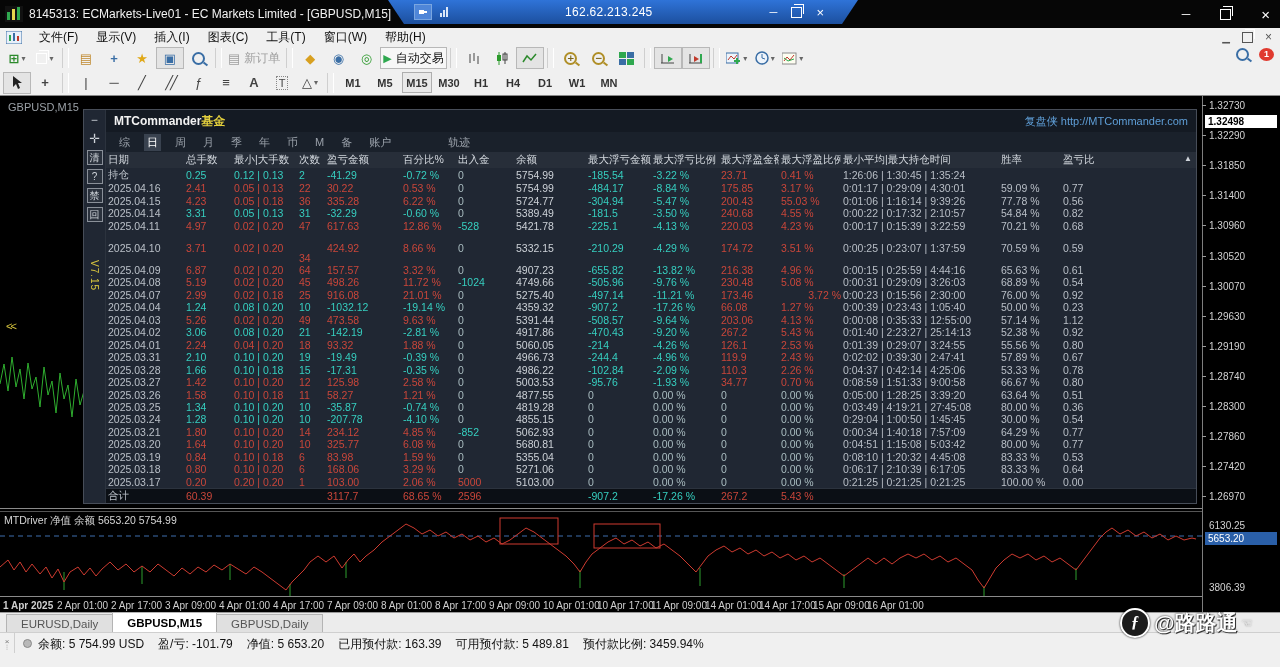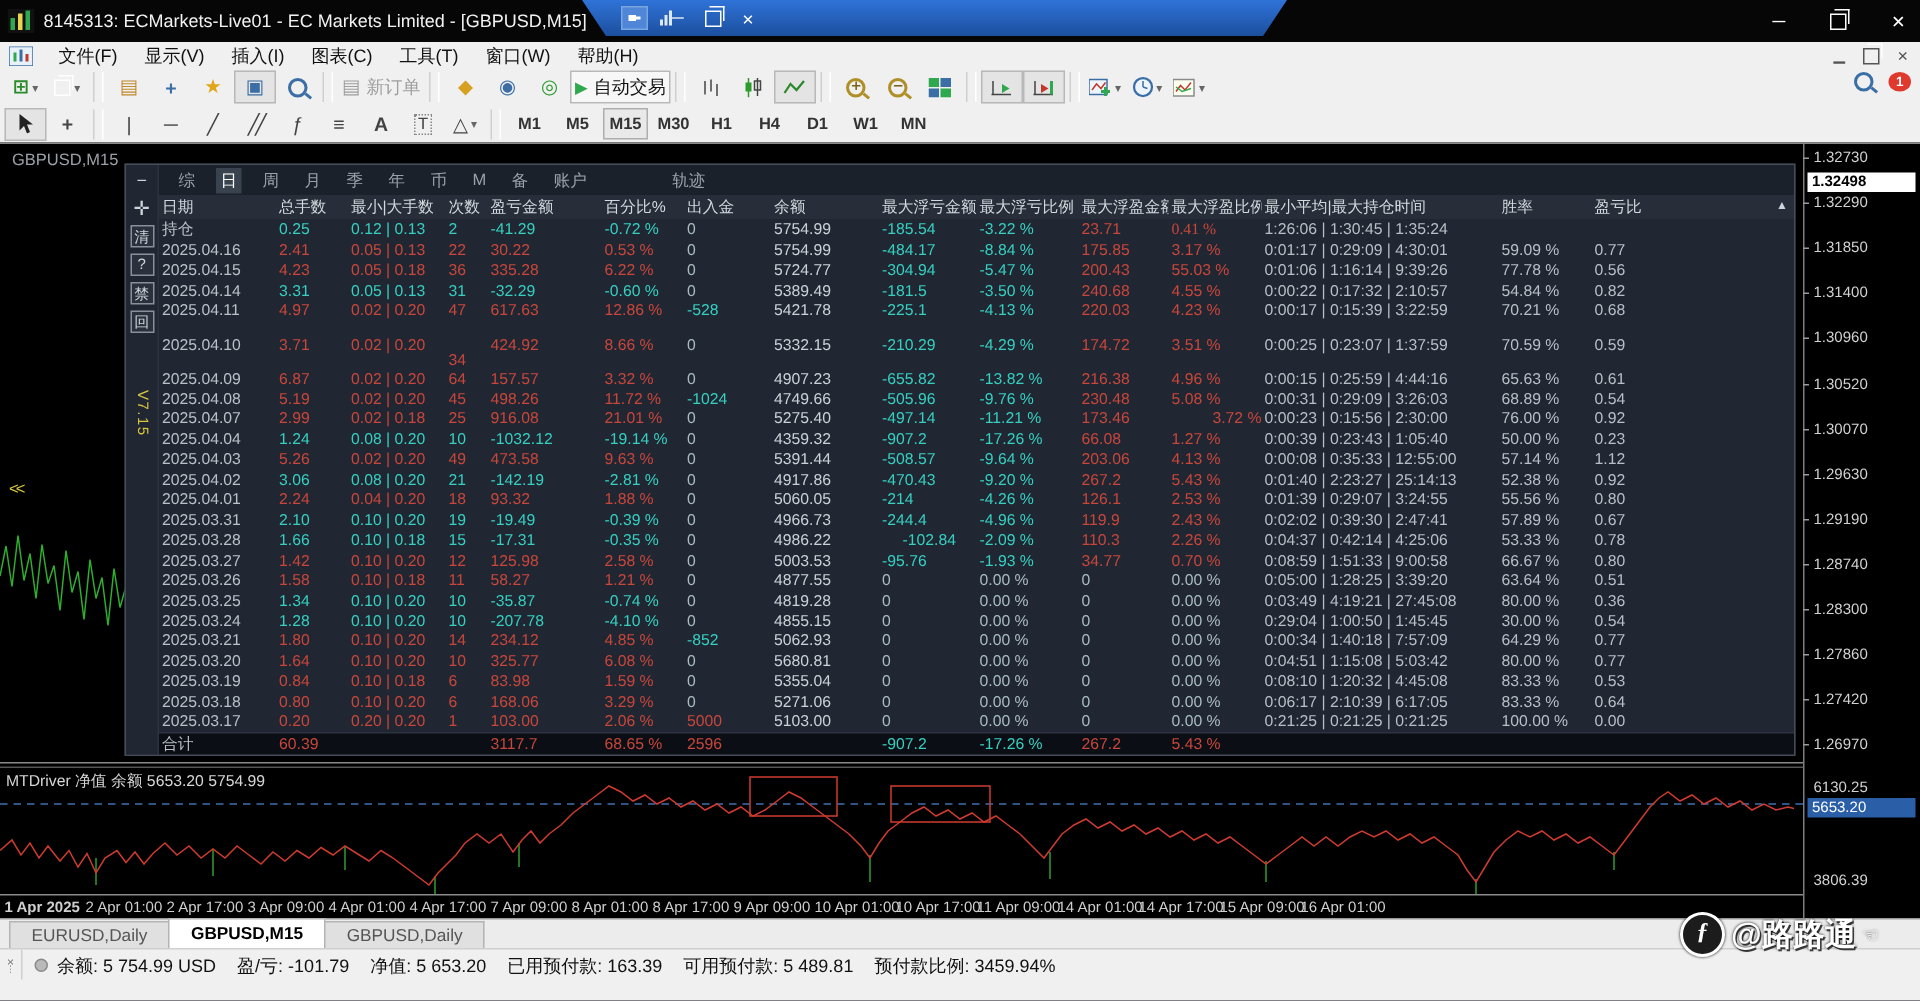--- a/index.html
+++ b/index.html
@@ -135,20 +135,21 @@
     <svg width="10" height="10" viewBox="0 0 10 10">
         <rect x="1" y="3" width="5" height="4" fill="#fff"></rect>
         <rect x="6" y="4" width="3" height="2" fill="#fff"></rect>
       </svg>
   </span>
   <span id="rdp-signal">
     <i style="height:4px"></i>
       <i style="height:7px"></i>
       <i style="height:10px"></i>
   </span>
+  <span id="rdp-ip">162.62.213.245</span>
   <span id="rdp-btns">
     <span>─</span>
     <span class="sq rest" style="border-color:#fff;"></span>
     <span style="font-size:13px;">×</span>
   </span>
 </div>
 
 <div id="menubar">
   <svg id="mdi-icon" viewBox="0 0 16 13">
     <rect x="0" y="0" width="16" height="13" fill="#e8f0fa" stroke="#3a6ea5"></rect>
@@ -328,20 +329,24 @@
     <div id="panel-strip">
         <span class="strip-ico noborder">－</span>
         <span class="strip-ico noborder">✛</span>
         <span class="strip-ico">清</span>
         <span class="strip-ico">?</span>
         <span class="strip-ico">禁</span>
         <span class="strip-ico">回</span>
         <span id="panel-version">V7.15</span>
       </div>
     <div id="panel-main">
+      <div id="panel-titlebar">
+        <span id="panel-title"><span>MTCommander</span><span class="suffix">基金</span></span>
+        <span id="panel-brand">复盘侠 http://MTCommander.com</span>
+      </div>
       <div id="panel-tabs">
           <span class="ptab">综</span>
           <span class="ptab active">日</span>
           <span class="ptab">周</span>
           <span class="ptab">月</span>
           <span class="ptab">季</span>
           <span class="ptab">年</span>
           <span class="ptab">币</span>
           <span class="ptab">M</span>
           <span class="ptab">备</span>
@@ -372,21 +377,21 @@
             <span class="td c-teal" style="width: 48px;">0.25</span>
             <span class="td c-teal" style="width: 65px;">0.12 | 0.13</span>
             <span class="td c-teal" style="width: 28px;">2</span>
             <span class="td c-teal" style="width: 76px;">-41.29</span>
             <span class="td c-teal" style="width: 55px;">-0.72 %</span>
             <span class="td c-zero" style="width: 58px;">0</span>
             <span class="td c-bal" style="width: 72px;">5754.99</span>
             <span class="td c-teal" style="width: 65px;">-185.54</span>
             <span class="td c-teal" style="width: 68px;">-3.22 %</span>
             <span class="td c-red" style="width: 60px;">23.71</span>
-            <span class="td c-red" style="width: 62px; font-family: Liberation Serif, serif;">0.41 %</span>
+            <span class="td c-red" style="width: 62px;">0.41 %</span>
             <span class="td c-grey" style="width: 158px;">1:26:06 | 1:30:45 | 1:35:24</span>
             <span class="td " style="width: 62px;"></span>
             <span class="td " style="width: 135px;"></span>
           </div>
           <div class="tr">
             <span class="td c-date" style="width: 78px;">2025.04.16</span>
             <span class="td c-red" style="width: 48px;">2.41</span>
             <span class="td c-red" style="width: 65px;">0.05 | 0.13</span>
             <span class="td c-red" style="width: 28px;">22</span>
             <span class="td c-red" style="width: 76px;">30.22</span>
@@ -607,21 +612,21 @@
           </div>
           <div class="tr">
             <span class="td c-date" style="width: 78px;">2025.03.28</span>
             <span class="td c-teal" style="width: 48px;">1.66</span>
             <span class="td c-teal" style="width: 65px;">0.10 | 0.18</span>
             <span class="td c-teal" style="width: 28px;">15</span>
             <span class="td c-teal" style="width: 76px;">-17.31</span>
             <span class="td c-teal" style="width: 55px;">-0.35 %</span>
             <span class="td c-zero" style="width: 58px;">0</span>
             <span class="td c-bal" style="width: 72px;">4986.22</span>
-            <span class="td c-teal" style="width: 65px; text-align: center;">-102.84</span>
+            <span class="td c-teal" style="width: 65px;">-102.84</span>
             <span class="td c-teal" style="width: 68px;">-2.09 %</span>
             <span class="td c-red" style="width: 60px;">110.3</span>
             <span class="td c-red" style="width: 62px;">2.26 %</span>
             <span class="td c-grey" style="width: 158px;">0:04:37 | 0:42:14 | 4:25:06</span>
             <span class="td c-grey" style="width: 62px;">53.33 %</span>
             <span class="td c-grey" style="width: 135px;">0.78</span>
           </div>
           <div class="tr">
             <span class="td c-date" style="width: 78px;">2025.03.27</span>
             <span class="td c-red" style="width: 48px;">1.42</span>

